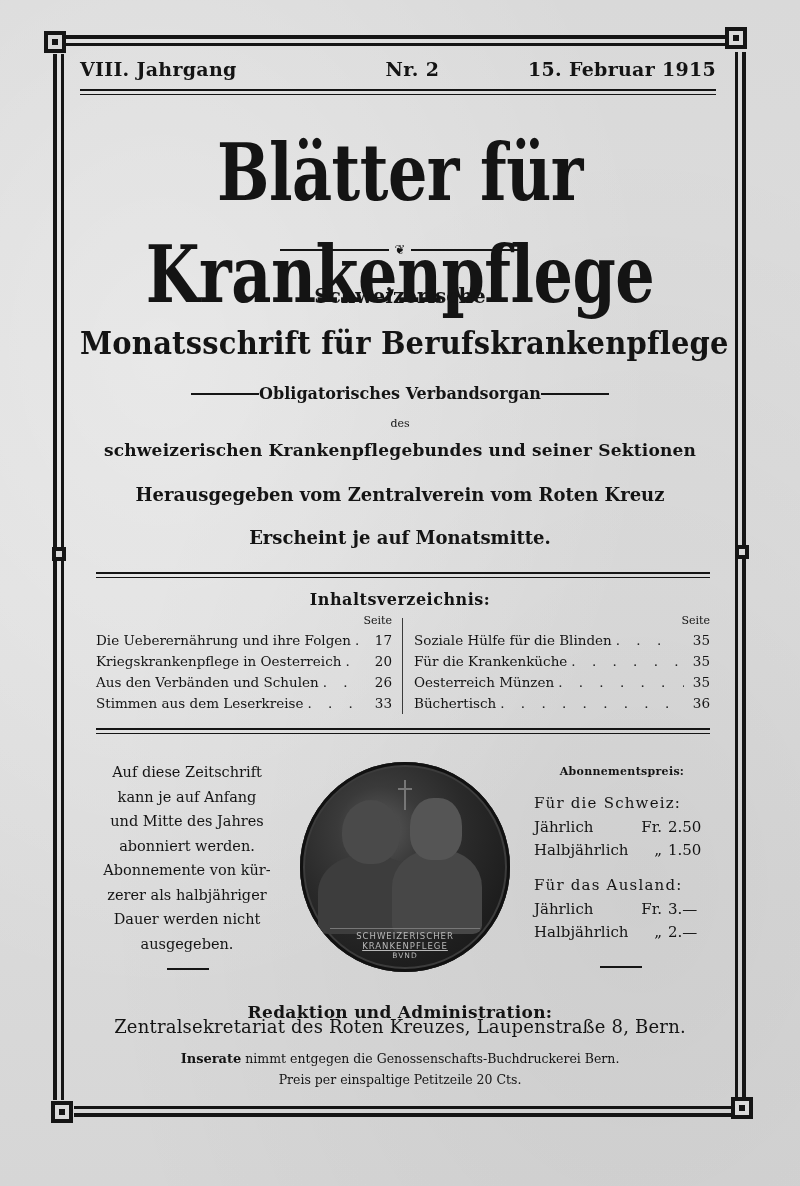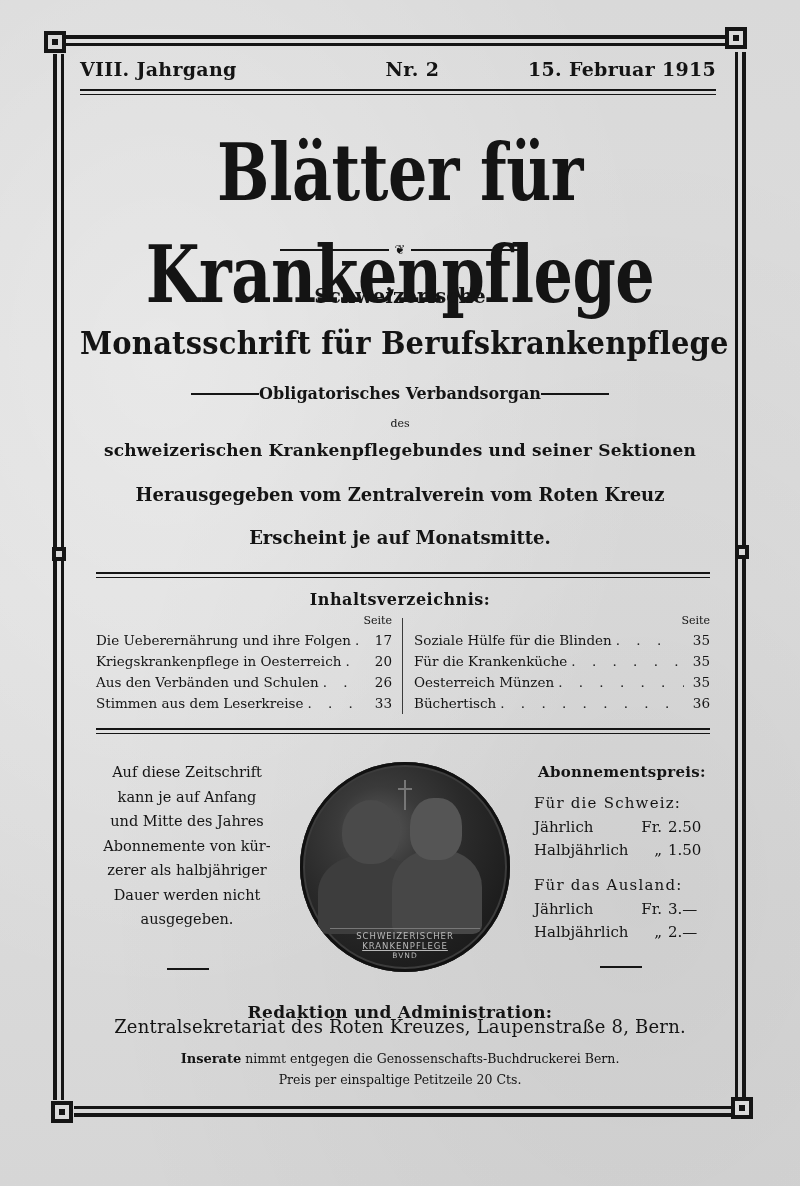--- a/index.html
+++ b/index.html
@@ -108,21 +108,21 @@
   .medal .baseline { position: absolute; left: 30px; top: 166px; width: 150px; height: 1px; background: #777; }
   .medal .inscription {
     position: absolute; left: 0; width: 210px; text-align: center; color: #b9b9b9;
     font-family: "DejaVu Sans", sans-serif; font-size: 8.5px; letter-spacing: 1px; line-height: 10px;
   }
   .medal .ins1 { top: 169px; }
   .medal .ins2 { top: 179px; text-decoration: underline; }
   .medal .ins3 { top: 189px; font-size: 7.5px; }
 
   .prices { position: absolute; left: 534px; top: 760px; width: 176px; font-size: 15px; }
-  .prices .head { text-align: center; font-weight: bold; font-size: 15px; height: 30px; line-height: 24px; letter-spacing: 0.3px; }
+  .prices .head { text-align: center; font-weight: bold; font-size: 11px; height: 30px; line-height: 24px; letter-spacing: 0.3px; }
   .prices .region { height: 26px; line-height: 26px; letter-spacing: 1.2px; white-space: nowrap; }
   .prices .line { display: flex; height: 23px; line-height: 23px; white-space: nowrap; }
   .prices .line .lbl { width: 100px; }
   .prices .line .cur { width: 28px; text-align: right; padding-right: 6px; }
   .prices .line .amt { flex: 1; }
   .prices .gap { height: 10px; }
 
   .redaktion { top: 991px; font-size: 17px; font-weight: bold; letter-spacing: 0.3px; margin-top: 11px; }
   .address { top: 1016px; font-size: 18px; letter-spacing: 0.2px; }
   .inserate { top: 1051px; font-size: 12.5px; }
@@ -233,20 +233,21 @@
         <span class="p">36</span>
       </div>
     </div>
   </div>
   <div class="double-rule" style="left:96px; top:728px; width:614px;"></div>
 
   <div class="notice">
     <div>Auf diese Zeitschrift</div>
     <div>kann je auf Anfang</div>
     <div>und Mitte des Jahres</div>
+    <div>abonniert werden.</div>
     <div>Abonnemente von kür-</div>
     <div>zerer als halbjähriger</div>
     <div>Dauer werden nicht</div>
     <div>ausgegeben.</div>
   </div>
   <div class="short-rule" style="left:167px; top:968px;"></div>
 
   <div class="medal">
     <div class="cross"></div>
     <div class="cross2"></div>

